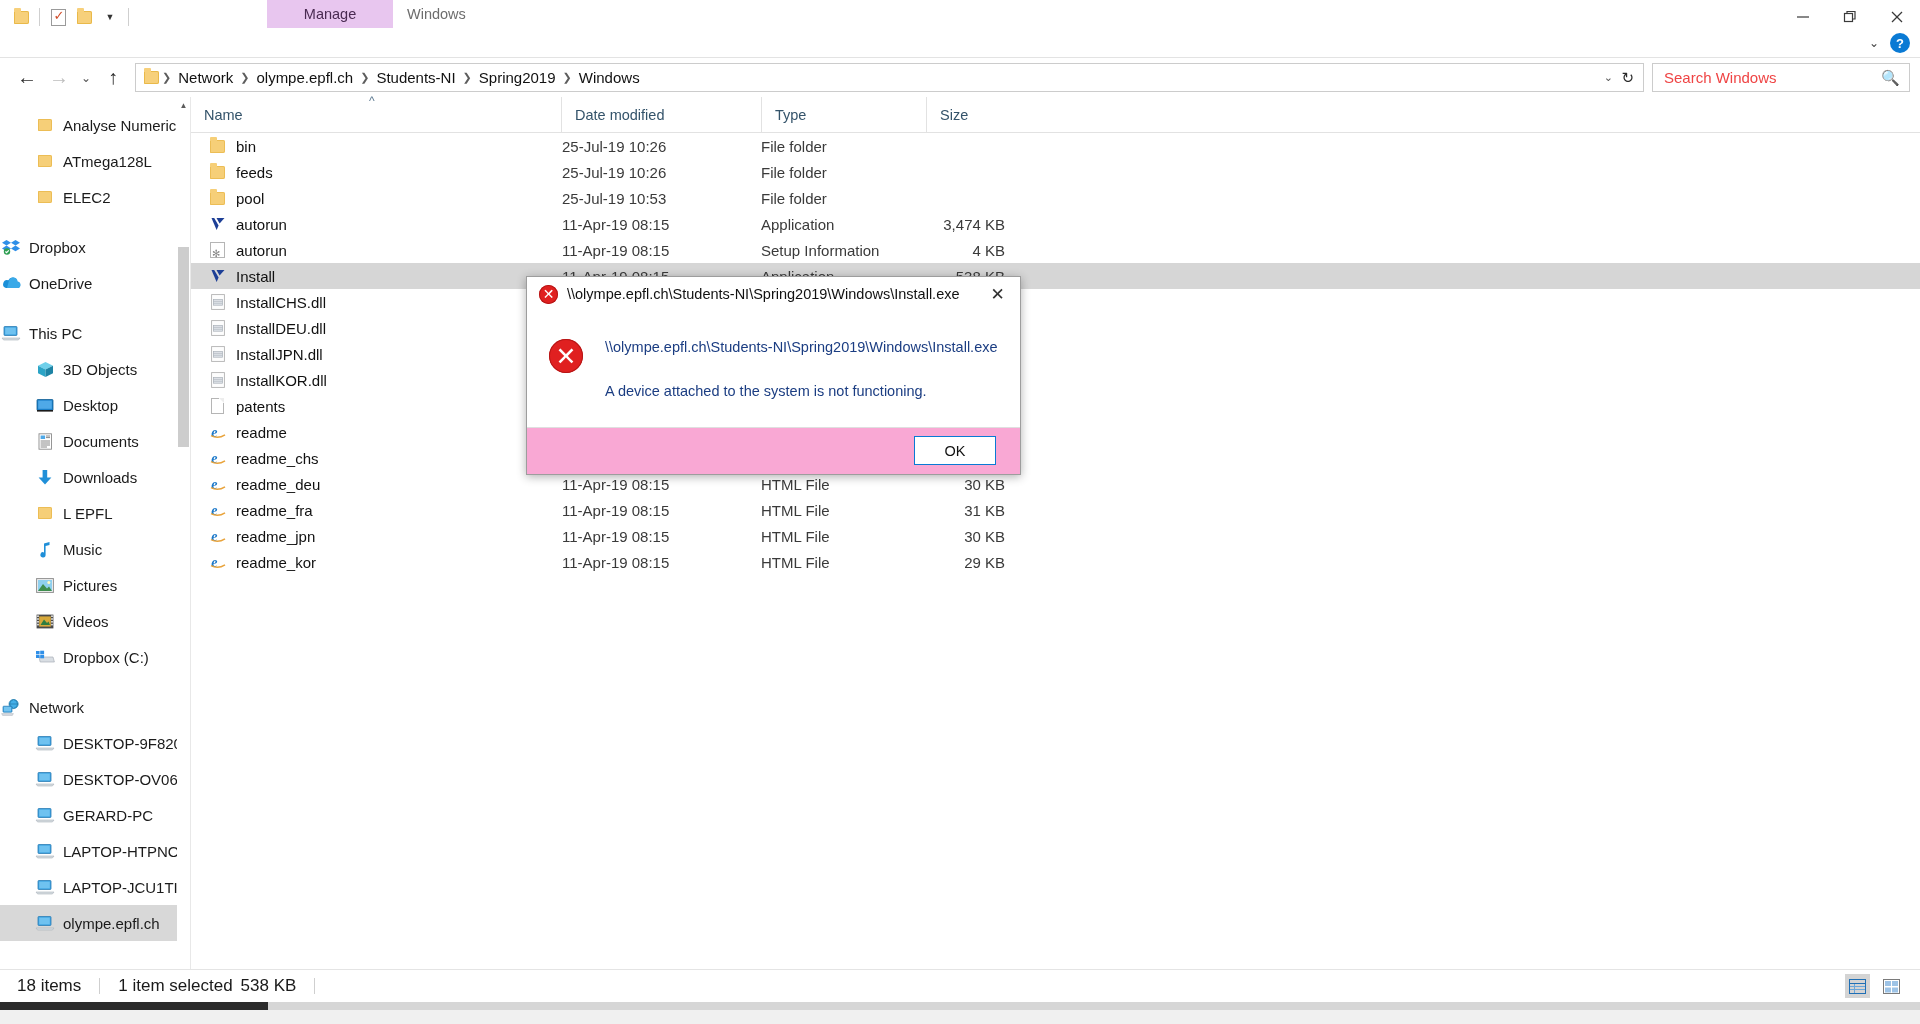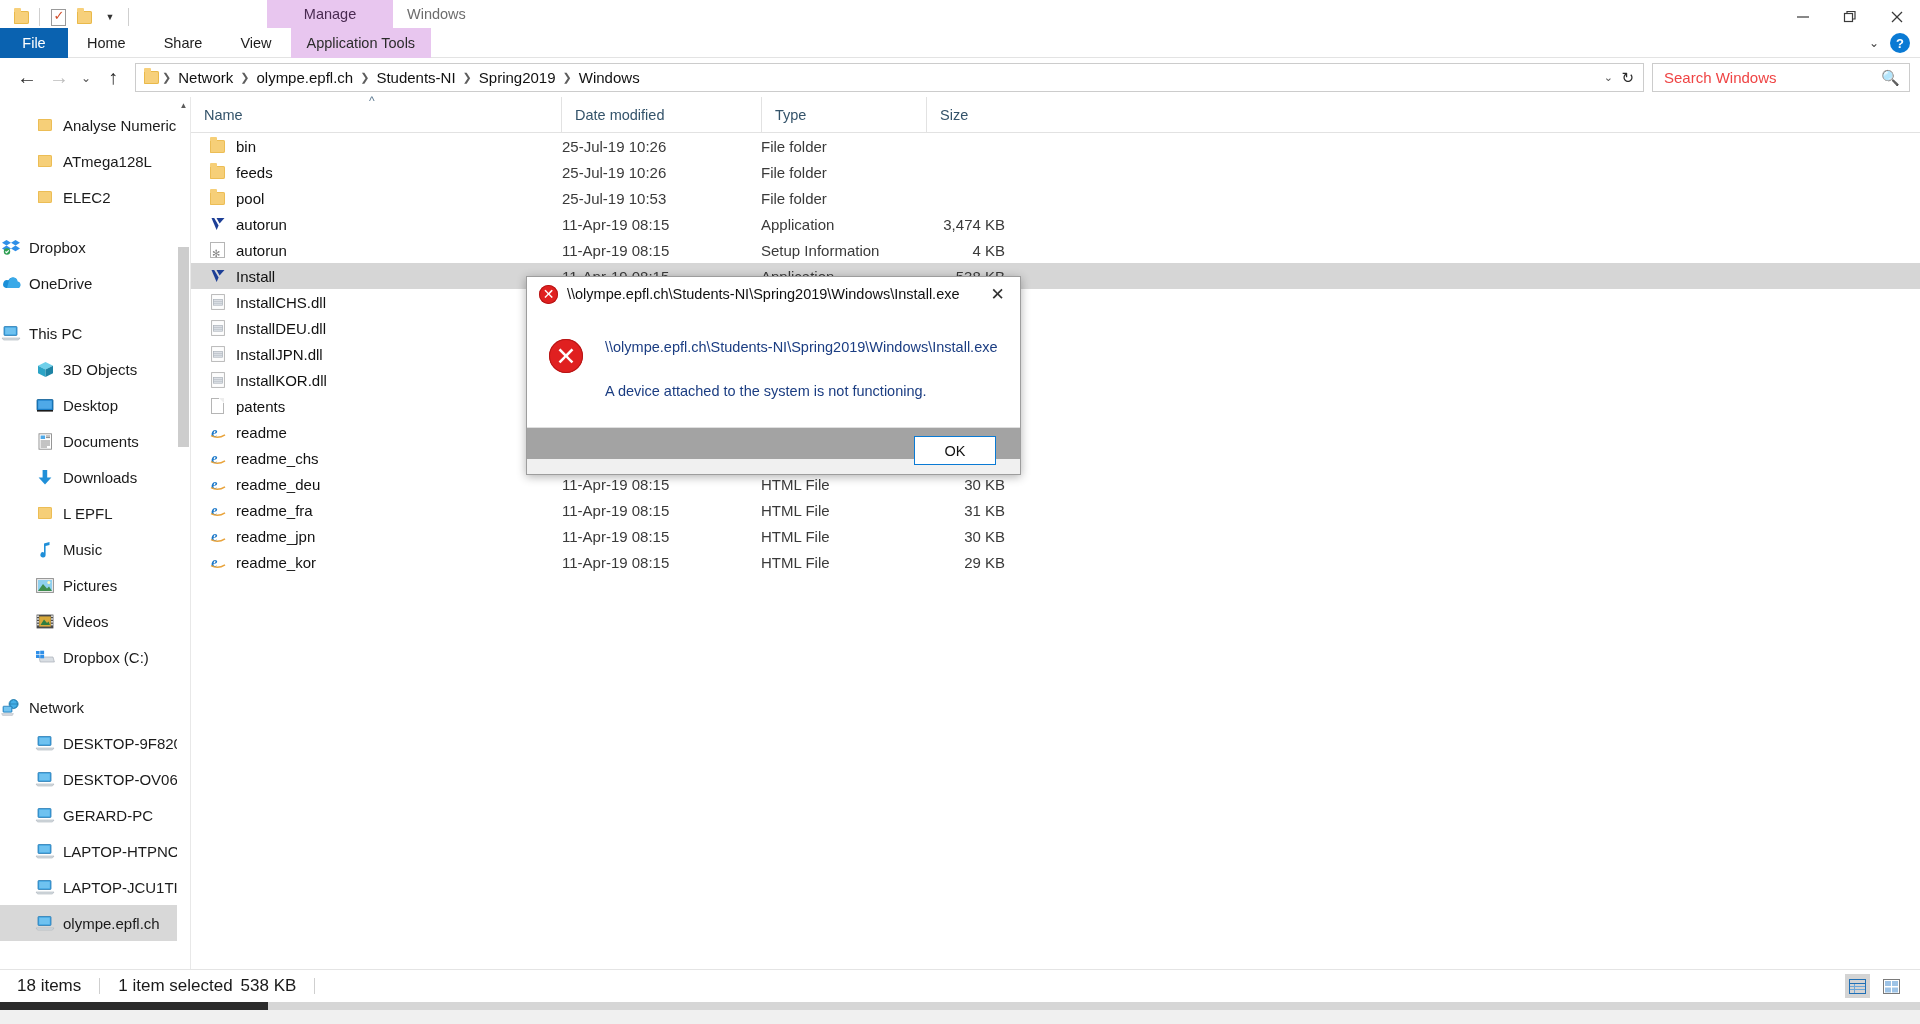--- a/index.html
+++ b/index.html
@@ -158,21 +158,21 @@
   .dlg-title .t-txt { margin-left:9px; font-size:14.5px; color:#111; }
   .dlg-close {
     position:absolute; right:0; top:0; width:45px; height:34px;
     display:flex; align-items:center; justify-content:center; font-size:17px; color:#333;
   }
   .dlg-body { height:116px; background:#fff; position:relative; padding:28px 0 0 22px; display:flex; }
   .dlg-err-ico { flex:0 0 40px; }
   .dlg-msgs { margin-left:16px; }
   .dlg-msg1 { font-size:14.5px; color:#1b3d82; }
   .dlg-msg2 { font-size:14.5px; color:#1b3d82; margin-top:28px; }
-  .dlg-foot { height:32px; background:#a3a3a3; border-top:1px solid #dfdfdf; position:relative; }
+  .dlg-foot { height:47px; background:#f9a8d4; border-top:1px solid #dfdfdf; position:relative; }
   .btn-ok {
     position:absolute; right:24px; top:8px; width:82px; height:29px; background:#fff;
     border:1px solid #0a7ad4; font-size:14.5px; color:#111;
     display:flex; align-items:center; justify-content:center;
   }
   .errcircle {
     width:34px; height:34px; border-radius:50%; background:#e02020;
     display:flex; align-items:center; justify-content:center; color:#fff; font-size:25px; line-height:1;
     box-shadow: inset 0 0 0 1px #b51616;
   }
@@ -235,27 +235,20 @@
       <div class="winbtn">
         <svg width="14" height="14" viewBox="0 0 14 14">
           <line x1="2" y1="2" x2="12" y2="12" stroke="#3a3a3a" stroke-width="1.2"></line>
           <line x1="12" y1="2" x2="2" y2="12" stroke="#3a3a3a" stroke-width="1.2"></line>
         </svg>
       </div>
     </div>
   </div>
 
   <div class="ribbon">
-    <div class="tabrow">
-      <div class="tab file">File</div>
-      <div class="tab">Home</div>
-      <div class="tab">Share</div>
-      <div class="tab">View</div>
-      <div class="tab apptools">Application Tools</div>
-    </div>
     <div class="ribbon-right">
       <div class="chev-down">⌄</div>
       <div class="help-circ">?</div>
     </div>
   </div>
 
   <div class="addrbar">
     <div class="navbtn back">←</div>
     <div class="navbtn fwd">→</div>
     <div class="navbtn recent">⌄</div>

